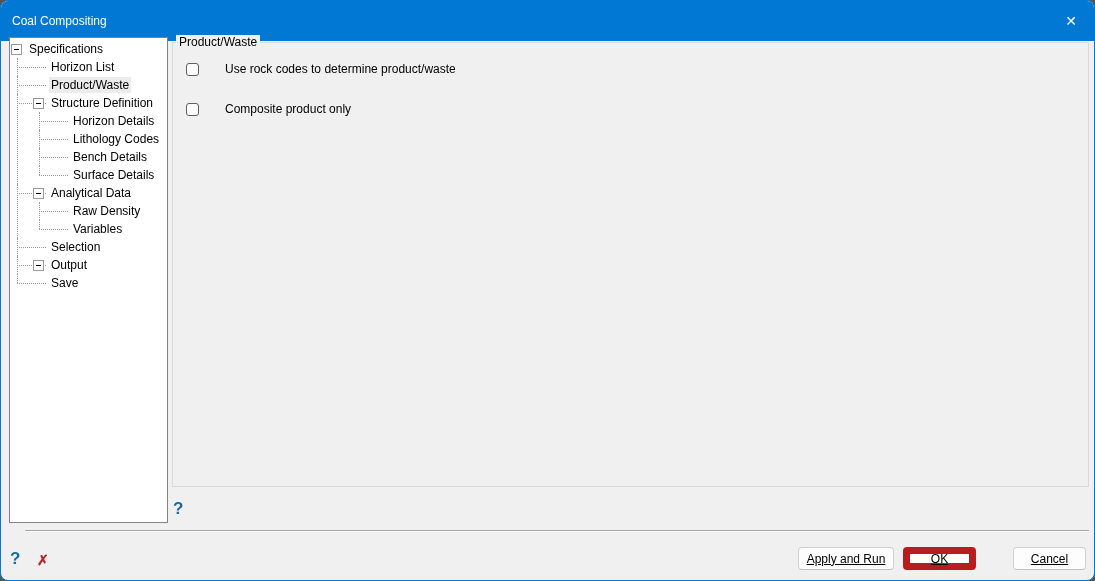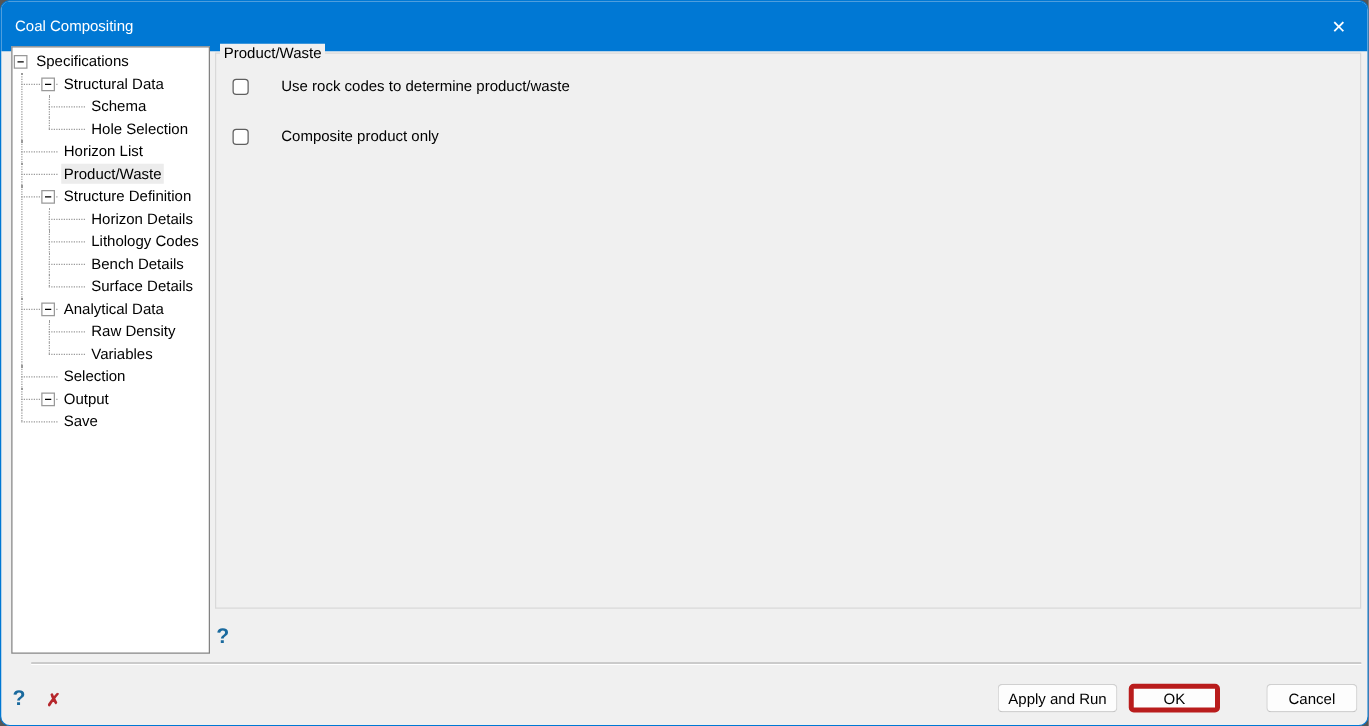--- a/index.html
+++ b/index.html
@@ -115,34 +115,34 @@
     position: absolute; left: 9px; top: 548px;
     color: #1a6a9e; font-weight: bold; font-size: 17px; line-height: 20px;
   }
   .error-footer {
     position: absolute; left: 36px; top: 551px;
     color: #b6272c; font-weight: bold; font-size: 14px; line-height: 16px;
   }
   
   .button-row {
     position: absolute; right: 8px; top: 546px;
-    display: flex; gap: 9px;
+    display: flex; gap: 9px; text-decoration: underline;
   }
   .btn {
     height: 23px;
     background: #fdfdfd;
     border: 1px solid #d0d0d0;
     border-bottom-color: #c2c2c2;
     border-radius: 4px;
     font-family: "Liberation Sans", sans-serif;
     font-size: 12px; color: #000;
     display: flex; align-items: center; justify-content: center;
   }
   .btn.apply { width: 96px; }
-  .btn.ok { width: 73px; border: 4px solid #b91c1c; }
+  .btn.ok { width: 73px; border: 7px solid #b91c1c; }
   .btn.cancel { width: 73px; margin-left: 28px; }
 </style>
 </head>
 <body>
 
 <div class="dialog">
 
   <div class="titlebar">
     <div class="titlebar-text">Coal Compositing</div>
     <div class="close-btn">
@@ -154,40 +154,20 @@
     <div class="tree">
       <ul>
         <li class="root">
           <div class="trow">
             <span class="expander"></span>
             <span class="tlabel">Specifications</span>
           </div>
           <ul>
             <li>
               <div class="trow">
-                <span class="expander"></span>
-                <span class="tlabel">Structural Data</span>
-              </div>
-              <ul>
-                <li>
-                  <div class="trow">
-                    <span class="leaf-spacer"></span>
-                    <span class="tlabel">Schema</span>
-                  </div>
-                </li>
-                <li>
-                  <div class="trow">
-                    <span class="leaf-spacer"></span>
-                    <span class="tlabel">Hole Selection</span>
-                  </div>
-                </li>
-              </ul>
-            </li>
-            <li>
-              <div class="trow">
                 <span class="leaf-spacer"></span>
                 <span class="tlabel">Horizon List</span>
               </div>
             </li>
             <li>
               <div class="trow">
                 <span class="leaf-spacer"></span>
                 <span class="tlabel selected">Product/Waste</span>
               </div>
             </li>

